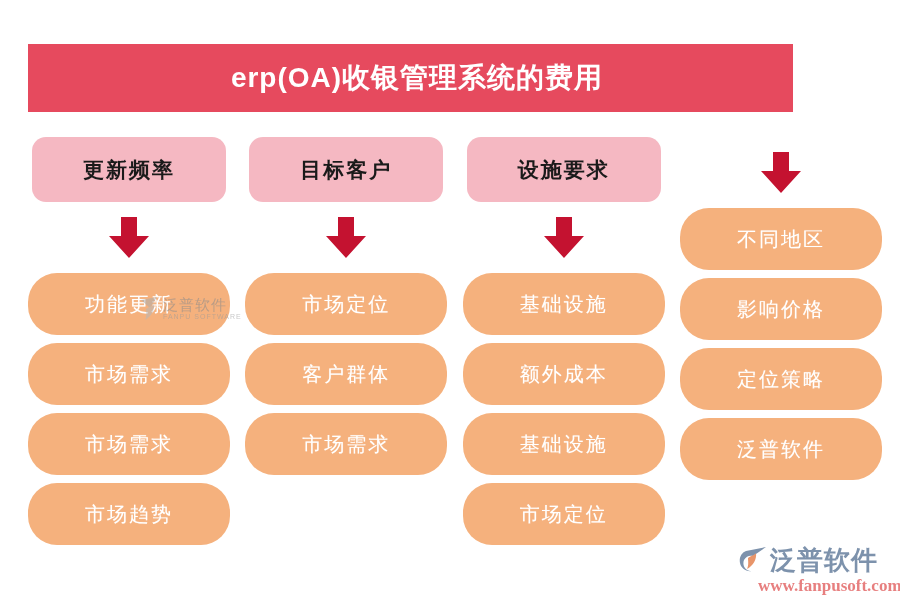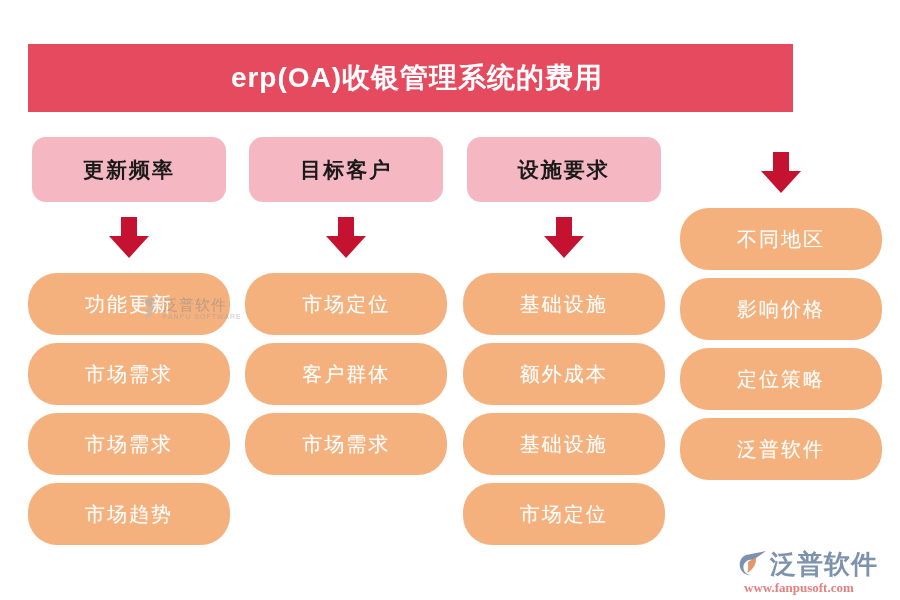--- a/index.html
+++ b/index.html
@@ -98,24 +98,24 @@
   .footer-name {
     color: #7d92ac;
     font-size: 26px;
     font-weight: bold;
     margin-left: 2px;
     letter-spacing: 1px;
     font-family: "Liberation Serif", "DejaVu Serif", serif;
   }
   .footer-url {
     color: #e77f7f;
-    font-size: 13px;
+    font-size: 17px;
     font-weight: bold;
     margin-top: -2px;
-    margin-left: 6px;
+    margin-left: 20px;
     font-family: "Liberation Serif", "DejaVu Serif", serif;
   }
 </style>
 </head>
 <body>
 
 <div class="canvas">
 
   <div class="title-banner">
     <span>erp(OA)收银管理系统的费用</span>

